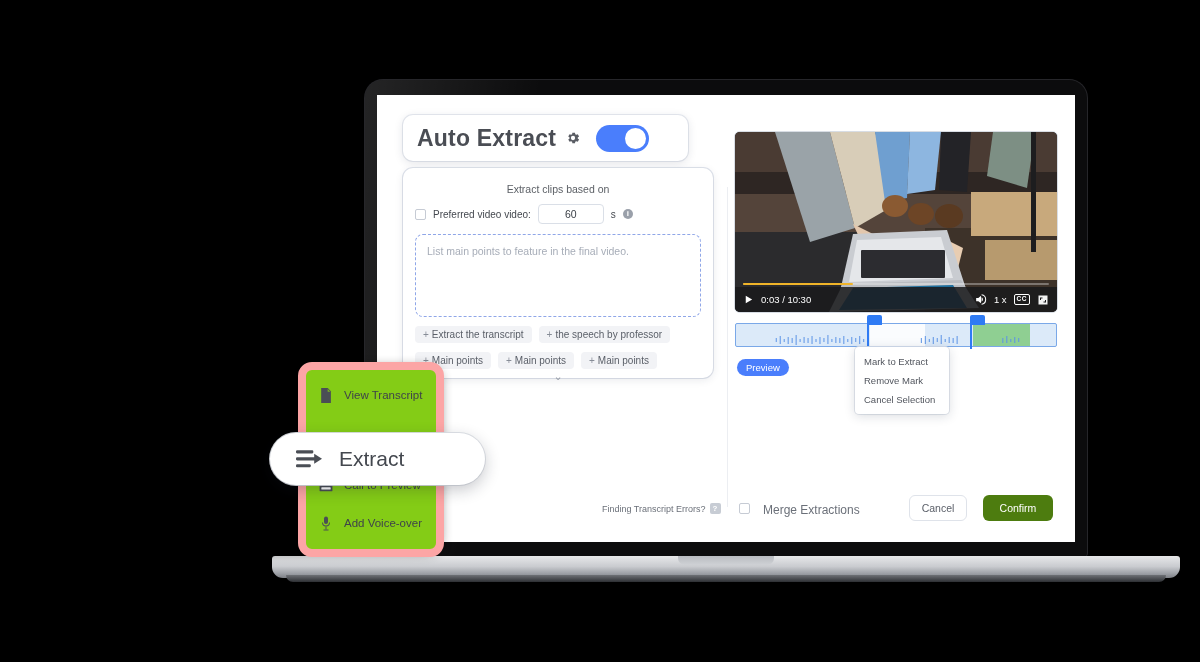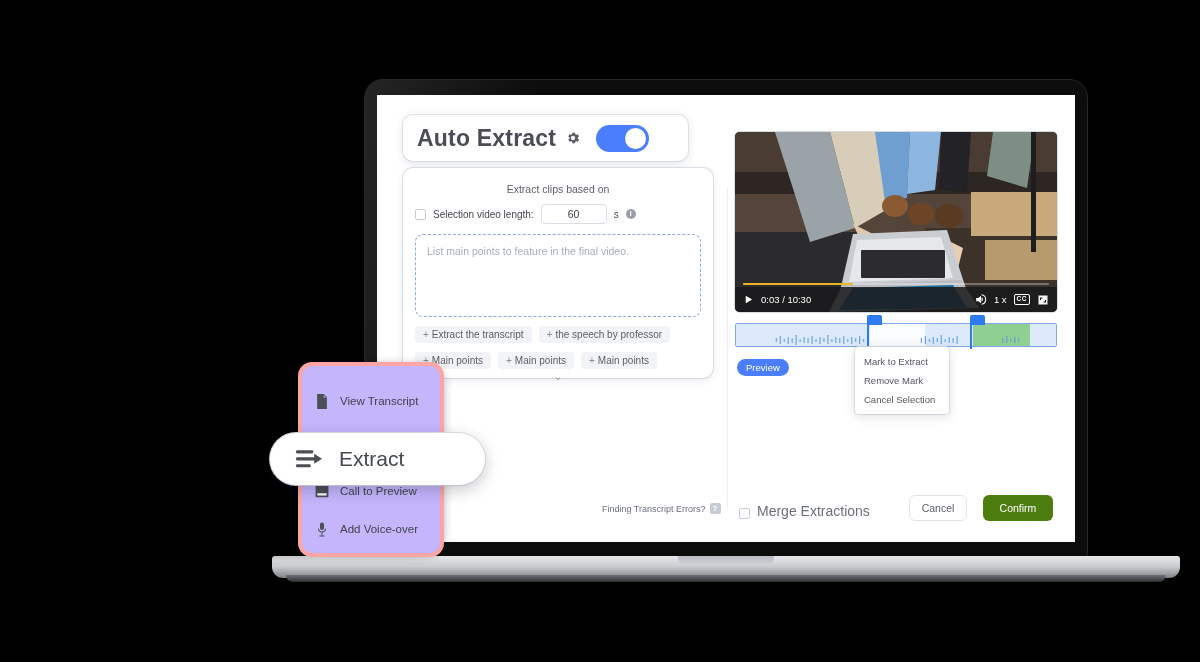--- a/index.html
+++ b/index.html
@@ -150,41 +150,41 @@
 
   .bottom-bar{ position:absolute; left:0; right:0; bottom:0; height:56px; }
   .hint{
     position:absolute; left:225px; top:17px; font-size:9px; color:#6b7079;
     display:flex; align-items:center; gap:4px;
   }
   .qmark{
     width:11px;height:11px;border-radius:2px;background:#c7ccd4;color:#fff;
     font-size:8px;line-height:11px;text-align:center;font-weight:bold;
   }
-  .merge{ position:absolute; left:362px; top:17px; display:flex; align-items:flex-end; gap:7px; font-size:14px; color:#6b7079;}
+  .merge{ position:absolute; left:362px; top:17px; display:flex; align-items:flex-start; gap:13px; font-size:12px; color:#6b7079;}
   .btn-cancel{
     position:absolute; right:108px; top:9px; width:58px; height:26px;
     border:1px solid #dfe3ea; border-radius:6px; background:#fff;
     font-size:10.5px; color:#5a5f68; line-height:24px; text-align:center;
   }
   .btn-confirm{
     position:absolute; right:22px; top:9px; width:70px; height:26px;
     border-radius:6px; background:#4d7c0f; color:#fff;
     font-size:10.5px; line-height:26px; text-align:center;
   }
 
   
   .ctx-shadow{
     position:absolute; left:248px; top:370px; width:190px; height:180px;
     background:#000; filter:blur(7px); opacity:.82; border-radius:10px;
   }
   .ctx{
     position:absolute; left:298px; top:362px; width:146px; height:195px;
-    background:#c4b5fd; border:4px solid #fca5a5; border-radius:14px;
-    padding:16px 0; overflow:hidden;
+    background:#84cc16; border:8px solid #fca5a5; border-radius:14px;
+    padding:6px 0; overflow:hidden;
   }
   .ctx-item{
     height:38px; display:flex; align-items:center; gap:11px; padding:0 12px;
     font-size:11.5px; color:#3f434a;
   }
   .ctx-ic{ width:15px; height:15px; flex:none; color:#4a4e55; display:flex; align-items:center; justify-content:center;}
   .extract-card{
     position:absolute; left:270px; top:433px; width:215px; height:52px;
     background:#fff; border-radius:26px;
     box-shadow:0 5px 16px rgba(20,25,40,.24), 0 0 0 1px rgba(226,229,234,.95);
@@ -214,21 +214,21 @@
         <div class="toggle">
           <div class="knob"></div>
         </div>
       </div>
 
       <div class="left-card">
         <div class="caption">Extract clips based on</div>
 
         <div class="row">
           <span class="cbox"></span>
-          <span>Selection video length:</span>
+          <span>Preferred video video:</span>
           <span class="num-input">60</span>
           <span class="unit">s</span>
           <span class="info-dot">i</span>
         </div>
 
         <div class="dash-area">
           <span>List main points to feature in the final video.</span>
         </div>
 
         <div class="tagrow">

